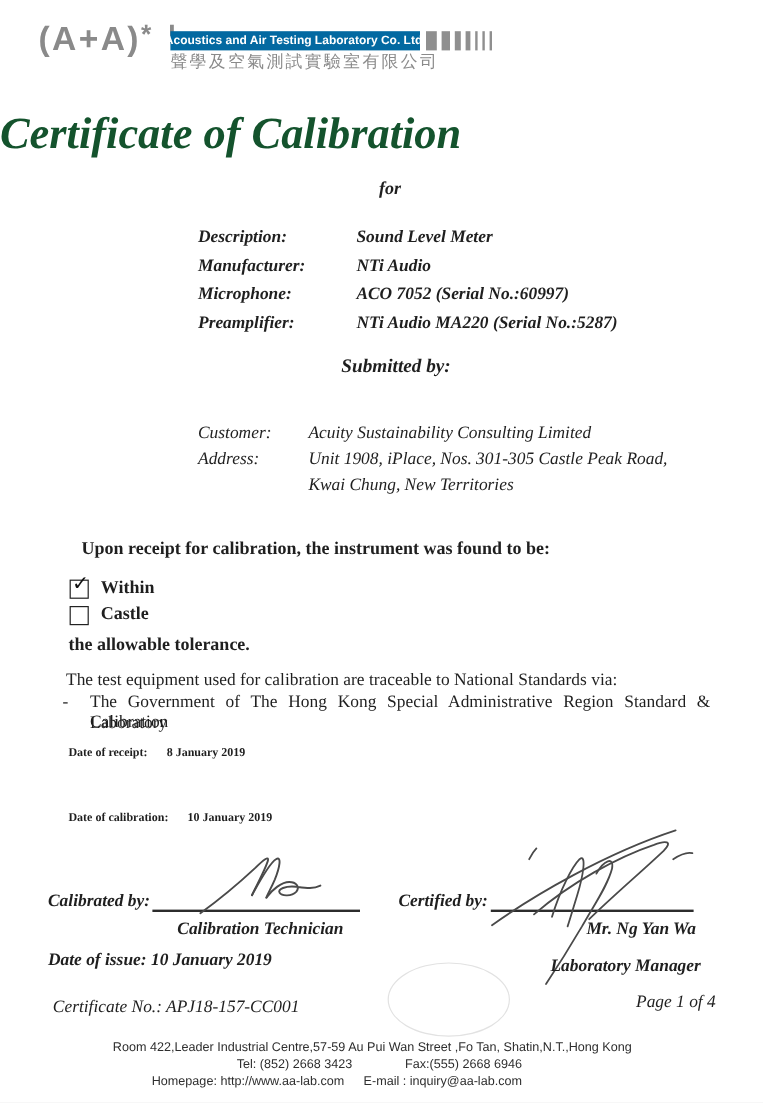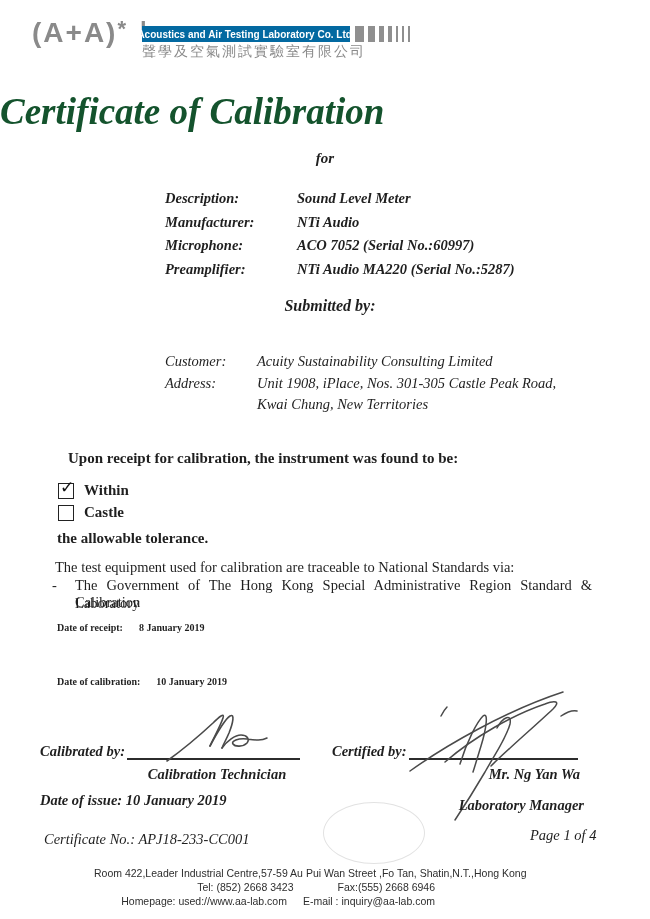--- a/index.html
+++ b/index.html
@@ -230,28 +230,28 @@
     </g>
   </svg>
 
   <div class="abs sig-title-left">Calibration Technician</div>
   <div class="abs sig-name-right">Mr. Ng Yan Wa</div>
   <div class="abs sig-title-right">Laboratory Manager</div>
   <div class="abs issue">Date of issue: 10 January 2019</div>
 
   <div class="abs stamp"></div>
 
-  <div class="abs certno">Certificate No.: APJ18-233-CC001</div>
+  <div class="abs certno">Certificate No.: APJ18-157-CC001</div>
   <div class="abs pageno">Page 1 of 4</div>
 
   <div class="abs footer">
     <div class="f1">Room 422,Leader Industrial Centre,57-59 Au Pui Wan Street ,Fo Tan, Shatin,N.T.,Hong Kong</div>
     <div class="f2">
       <span>Tel: (852) 2668 3423</span>
       <span>Fax:(555) 2668 6946</span>
     </div>
     <div class="f3">
-      <span>Homepage: used://www.aa-lab.com</span>
+      <span>Homepage: http://www.aa-lab.com</span>
       <span>E-mail : inquiry@aa-lab.com</span>
     </div>
   </div>
 
 </div>
 
 </body></html>

